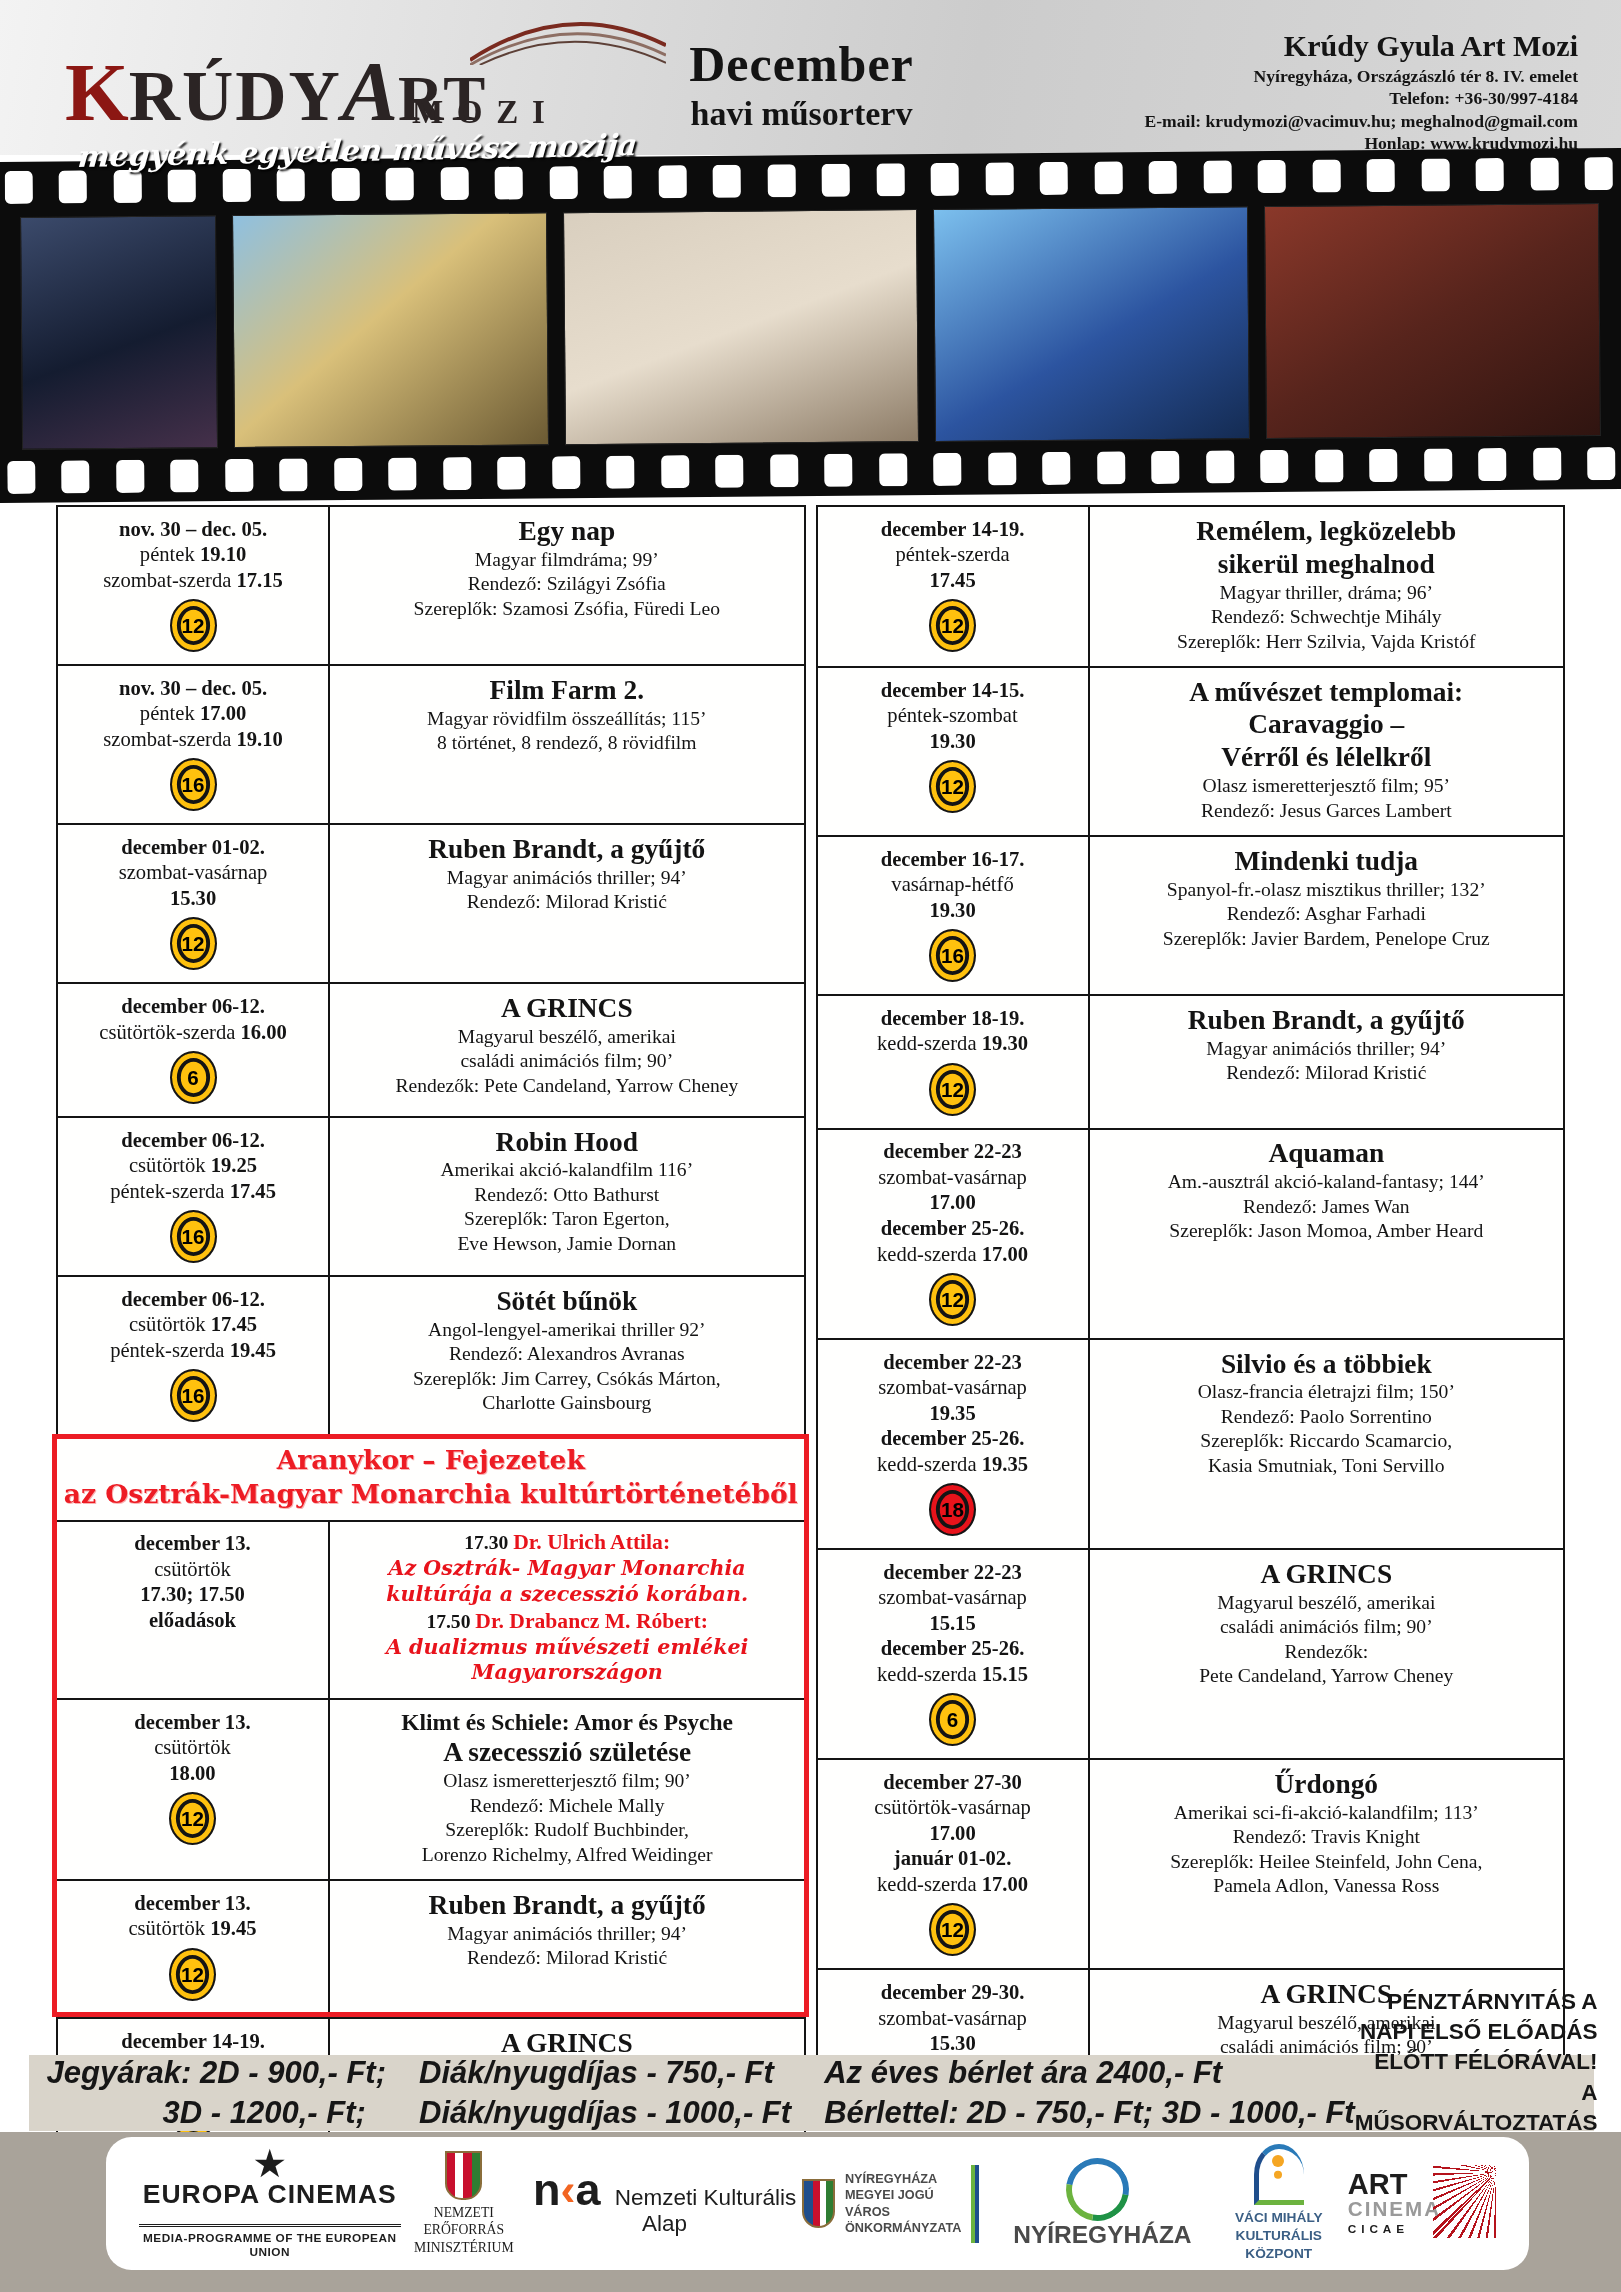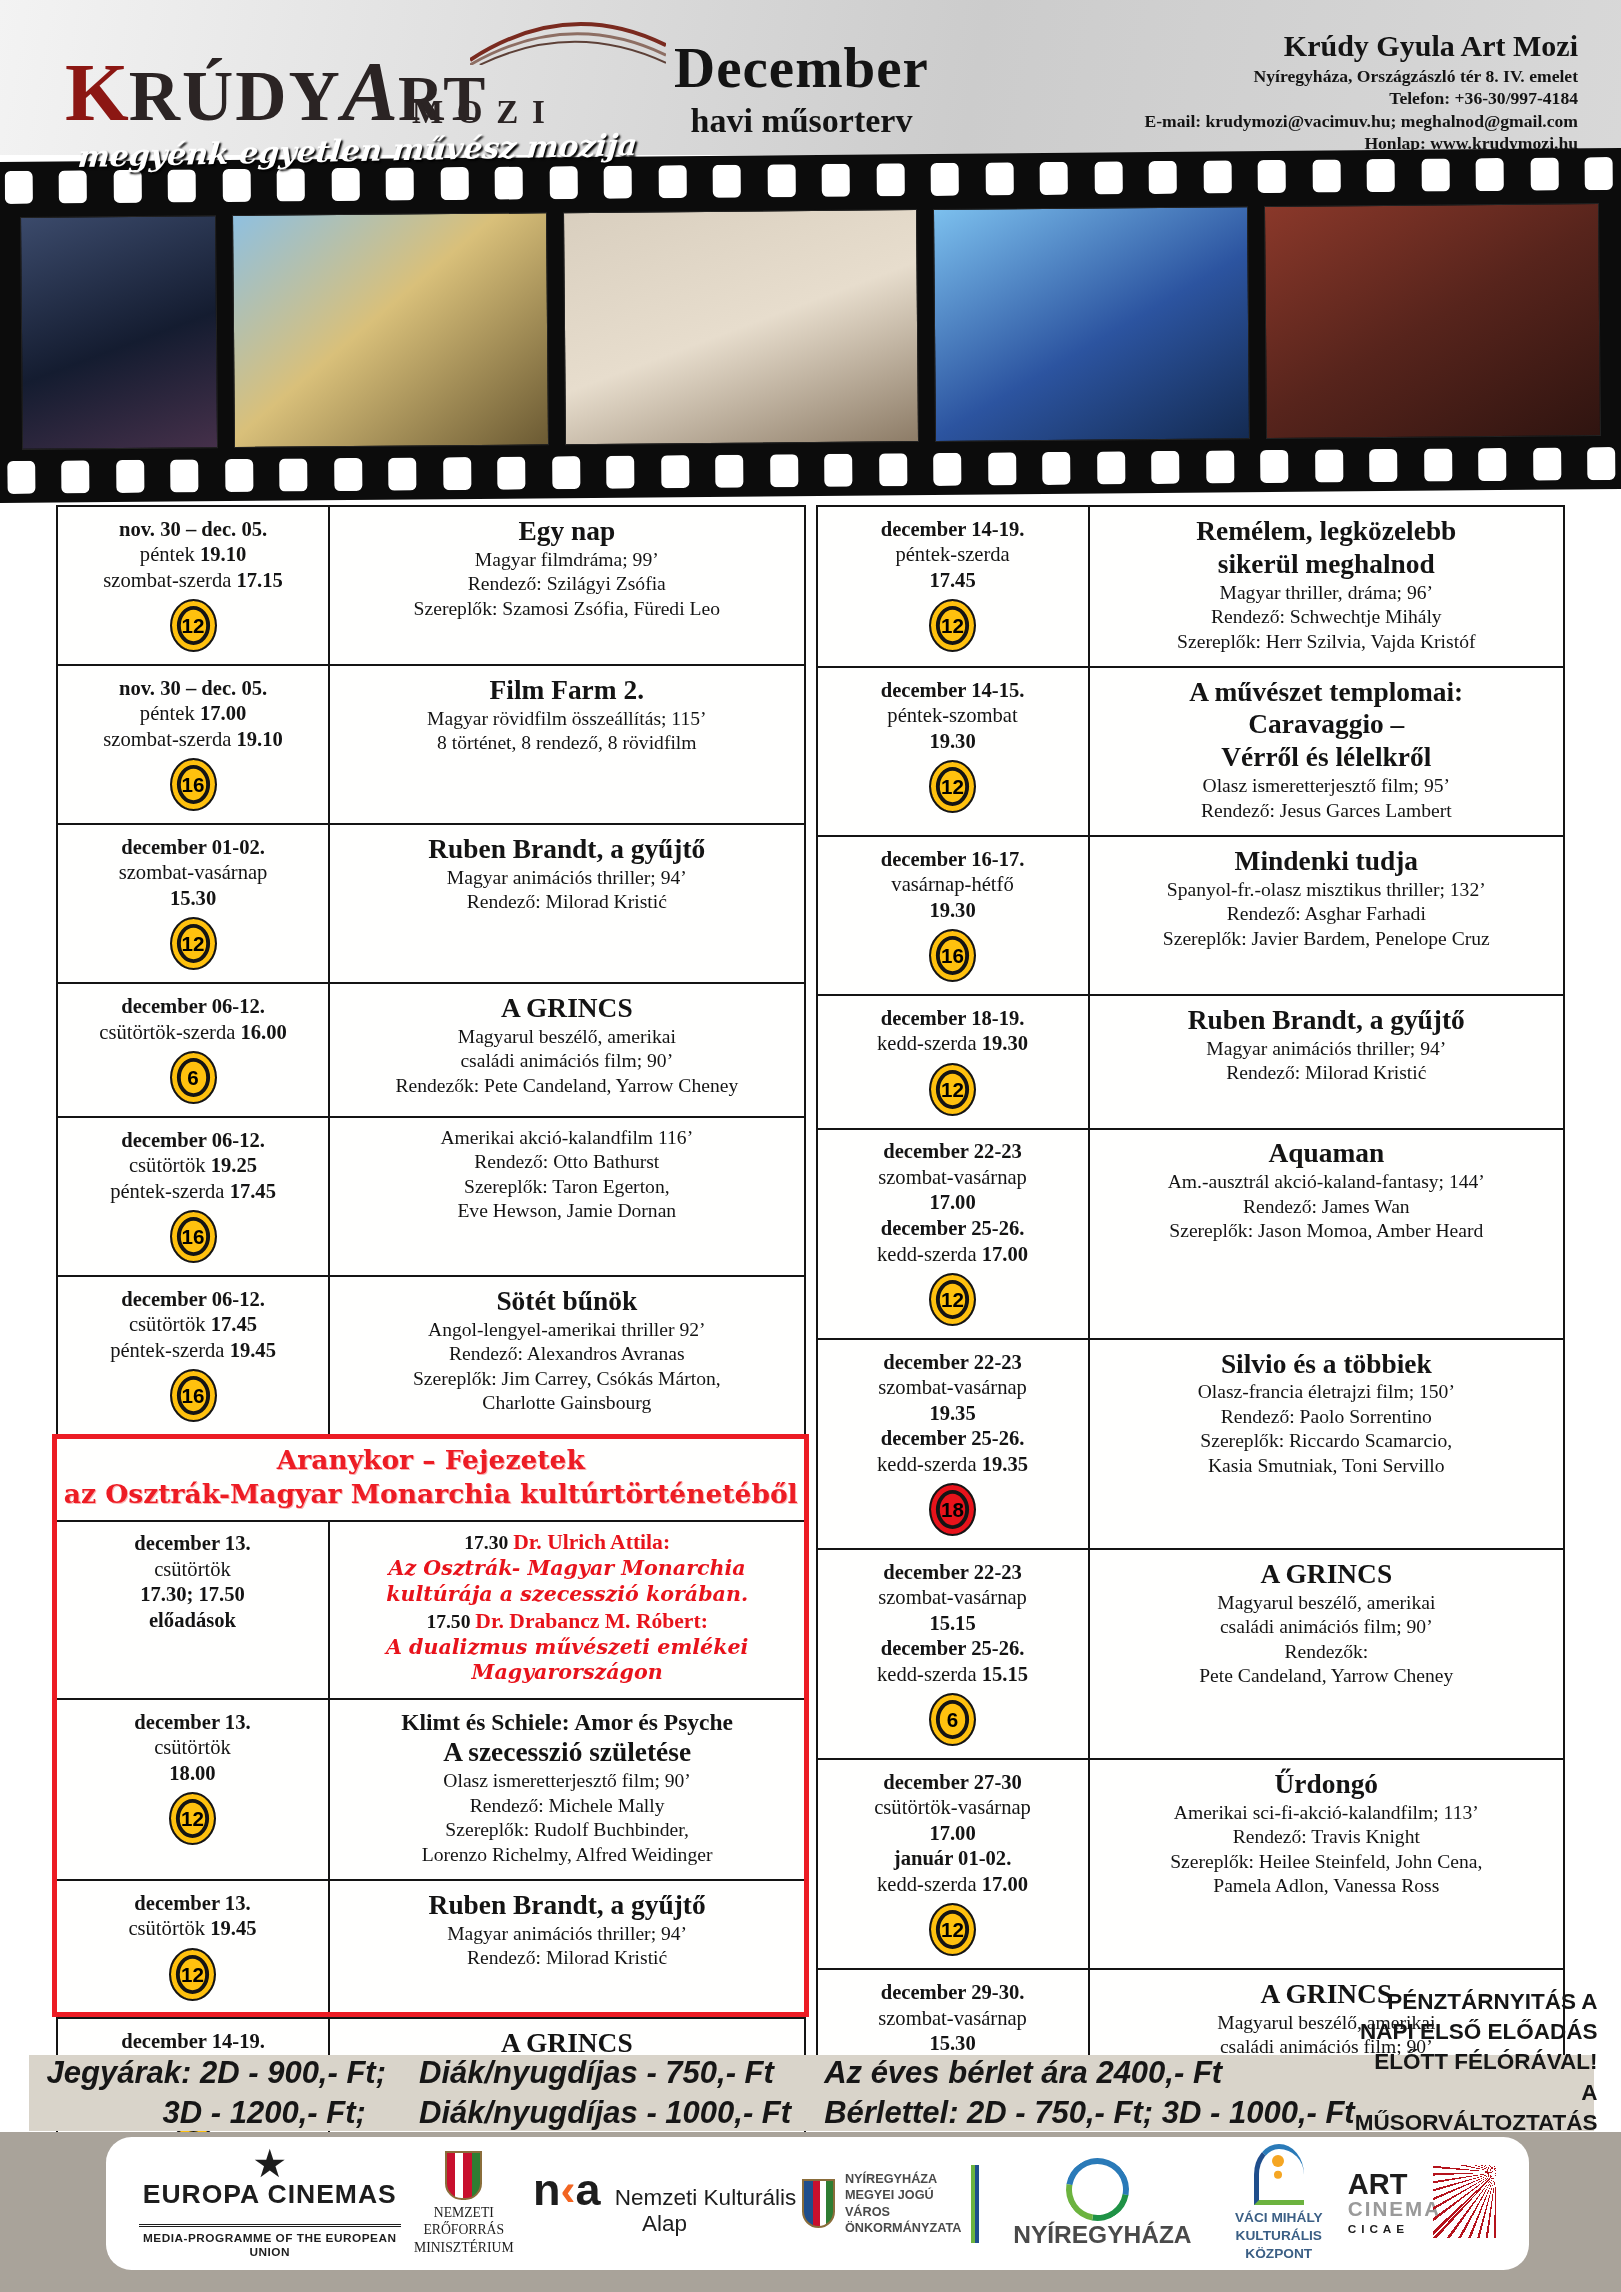--- a/index.html
+++ b/index.html
@@ -15,21 +15,21 @@
   .logo-rudy{color:#2b2424;font-weight:bold;font-size:71px;letter-spacing:2px;}
   .logo-a{color:#2b2424;font-weight:bold;font-size:84px;font-style:italic;}
   .logo-rt{color:#2b2424;font-weight:bold;font-size:63px;letter-spacing:2px;}
   .logo-mozi{position:absolute;left:412px;top:94px;color:#2b2424;font-weight:bold;
     font-size:33px;letter-spacing:13.7px;}
   .logo-arcs{position:absolute;left:470px;top:5.9px;}
   .tagline{position:absolute;left:78px;top:133px;z-index:6;color:#ffffff;
     font-family:"DejaVu Serif",serif;font-style:italic;font-weight:bold;font-size:30px;
     transform:rotate(-1.2deg) skewX(-6deg);text-shadow:2px 2px 2px #000;}
   .month-block{position:absolute;left:635px;top:35px;width:333px;text-align:center;}
-  .month-title{font-size:57px;font-weight:bold;letter-spacing:1px;}
+  .month-title{font-size:50px;font-weight:bold;letter-spacing:1px;}
   .month-sub{font-size:34px;font-weight:bold;margin-top:2px;}
   .contact{position:absolute;right:43px;top:27.4px;text-align:right;line-height:1.26;}
   .contact .name{font-size:30px;font-weight:bold;}
   .contact .line{font-size:17.6px;font-weight:bold;}
   
   .strip{position:absolute;top:155px;left:-11.8px;right:-11.8px;height:341px;background:#0c0c0c;
     transform:rotate(-0.5deg);z-index:4;}
   .sprockets{position:absolute;left:17.6px;right:17.6px;height:33px;display:flex;gap:26.5px;overflow:hidden;}
   .sprockets.top{top:8.8px;}
   .sprockets.bottom{bottom:8.8px;}
@@ -239,20 +239,21 @@
         <div class="film-cell">
           <div class="fl"><span class="seg t">A GRINCS</span></div>
           <div class="fl"><span class="seg ">Magyarul beszélő, amerikai</span></div>
           <div class="fl"><span class="seg ">családi animációs film; 90’</span></div>
           <div class="fl"><span class="seg ">Rendezők: Pete Candeland, Yarrow Cheney</span></div>
         </div>
       </div>
       <div class="s-row">
         <div class="date-cell"><div class="dl"><span class="seg b">december 06-12.</span></div><div class="dl"><span class="seg ">csütörtök </span><span class="seg b">19.25</span></div><div class="dl"><span class="seg ">péntek-szerda </span><span class="seg b">17.45</span></div><div class="badge">16</div></div>
         <div class="film-cell">
+          <div class="fl"><span class="seg t">Robin Hood</span></div>
           <div class="fl"><span class="seg ">Amerikai akció-kalandfilm 116’</span></div>
           <div class="fl"><span class="seg ">Rendező: Otto Bathurst</span></div>
           <div class="fl"><span class="seg ">Szereplők: Taron Egerton,</span></div>
           <div class="fl"><span class="seg ">Eve Hewson, Jamie Dornan</span></div>
         </div>
       </div>
       <div class="s-row">
         <div class="date-cell"><div class="dl"><span class="seg b">december 06-12.</span></div><div class="dl"><span class="seg ">csütörtök </span><span class="seg b">17.45</span></div><div class="dl"><span class="seg ">péntek-szerda </span><span class="seg b">19.45</span></div><div class="badge">16</div></div>
         <div class="film-cell">
           <div class="fl"><span class="seg t">Sötét bűnök</span></div>

